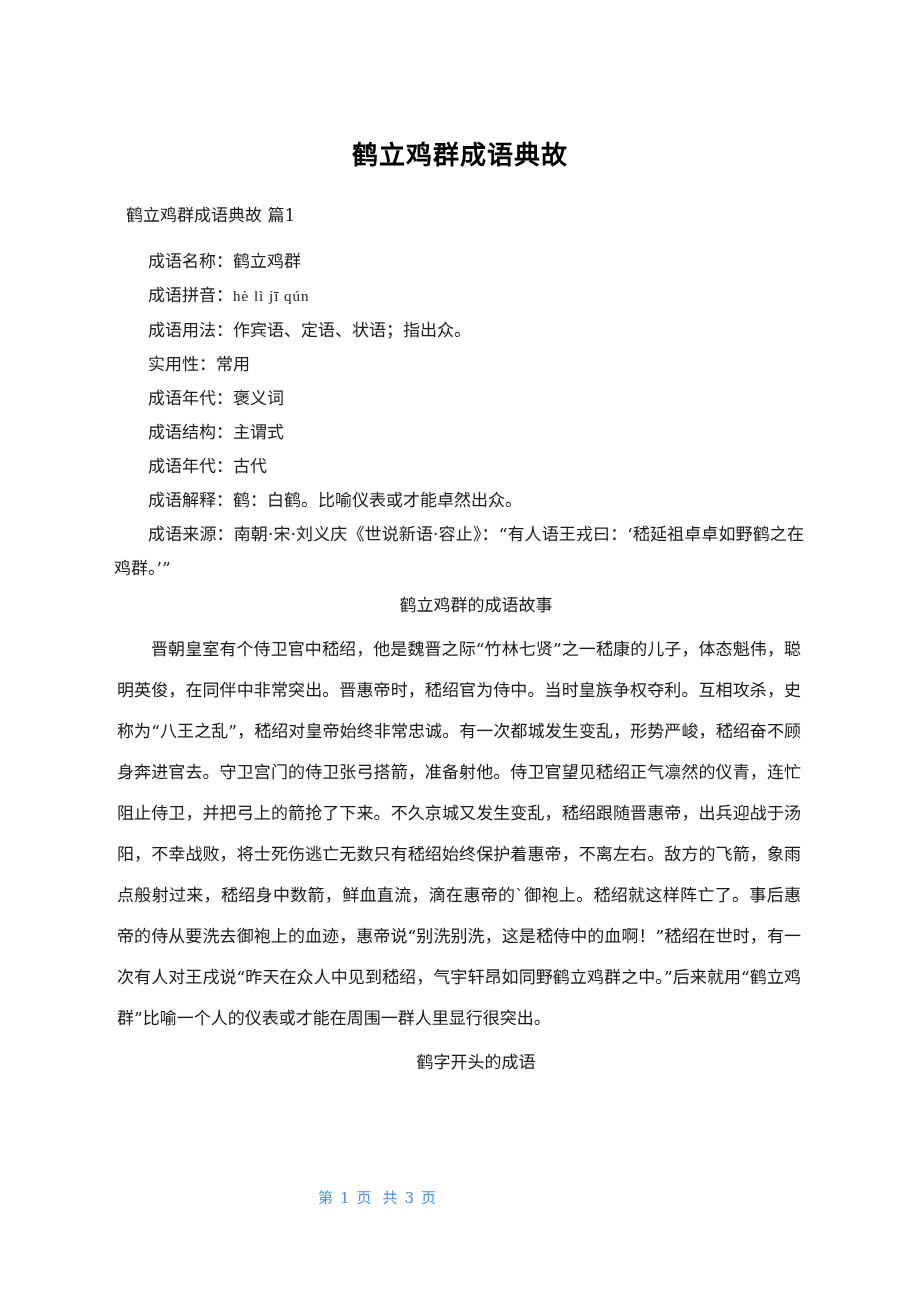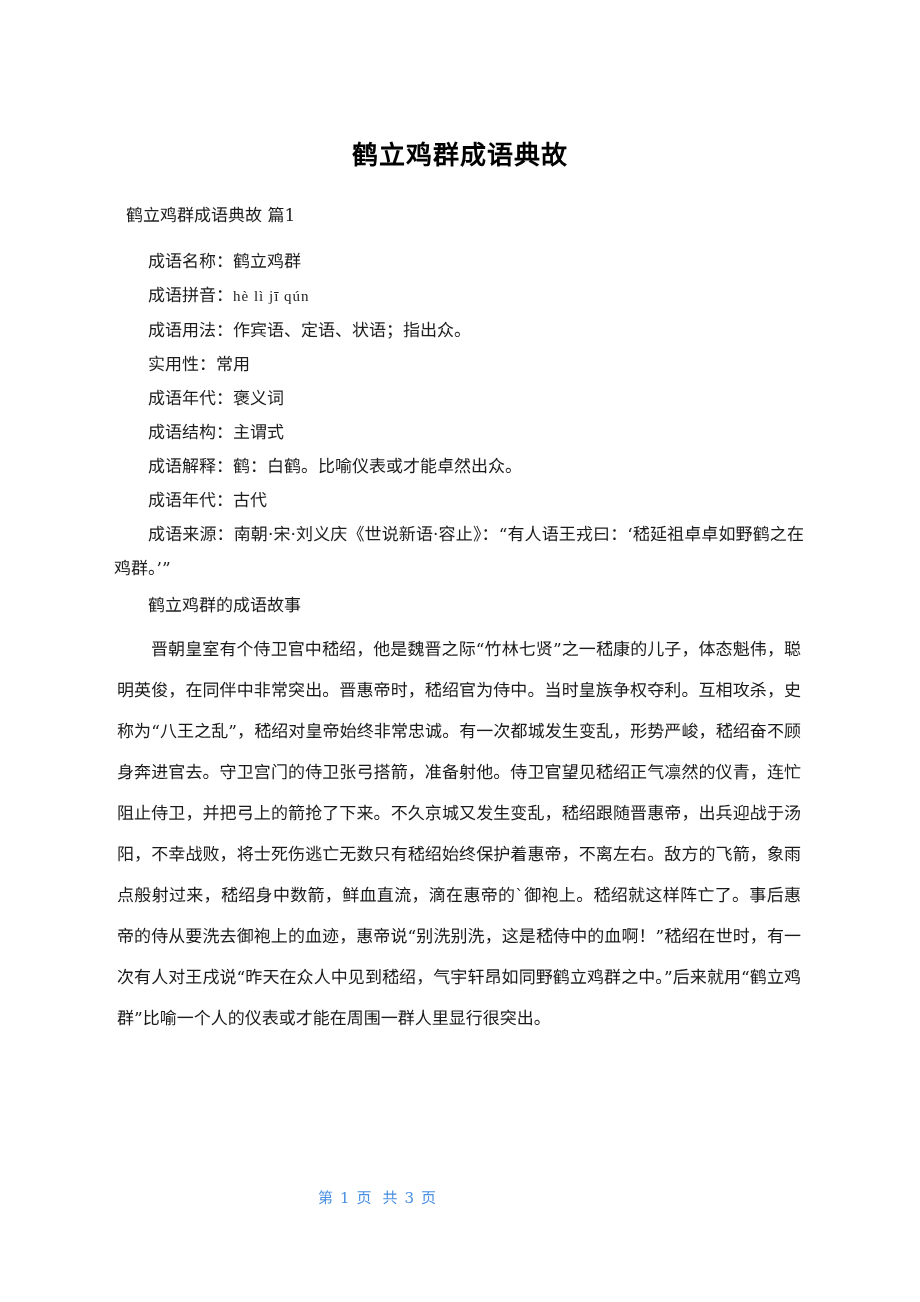--- a/index.html
+++ b/index.html
@@ -85,20 +85,21 @@
     text-align: justify;
     text-justify: inter-ideograph;
     word-break: break-all;
   }
 
   .heading-inline {
     text-indent: 2em;
     margin: 0;
     font-size: 17px;
     line-height: 41px;
+    text-align: center;
   }
 
   .footer {
     position: absolute;
     left: 0;
     top: 1186px;
     width: 757px;
     text-align: center;
     font-size: 15px;
     color: #4a90e2;
@@ -137,36 +138,37 @@
 
     <p class="line lvl1">
       <span>成语年代：</span><span>褒义词</span>
     </p>
 
     <p class="line lvl1">
       <span>成语结构：</span><span>主谓式</span>
     </p>
 
     <p class="line lvl1">
-      <span>成语解释：</span><span>鹤：白鹤。比喻仪表或才能卓然出众。</span>
+      <span>成语年代：</span><span>古代</span>
     </p>
 
     <p class="line lvl1">
-      <span>成语年代：</span><span>古代</span>
+      <span>成语解释：</span><span>鹤：白鹤。比喻仪表或才能卓然出众。</span>
     </p>
 
     <p class="line lvl1">
       <span>成语来源：</span><span>南朝·宋·刘义庆《世说新语·容止》：“有人语王戎曰：‘嵇延祖卓卓如野鹤之在鸡群。’”</span>
     </p>
 
 
     <p class="heading-inline">鹤立鸡群的成语故事</p>
 
     <p class="story">晋朝皇室有个侍卫官中嵇绍，他是魏晋之际“竹林七贤”之一嵇康的儿子，体态魁伟，聪明英俊，在同伴中非常突出。晋惠帝时，嵇绍官为侍中。当时皇族争权夺利。互相攻杀，史称为“八王之乱”，嵇绍对皇帝始终非常忠诚。有一次都城发生变乱，形势严峻，嵇绍奋不顾身奔进官去。守卫宫门的侍卫张弓搭箭，准备射他。侍卫官望见嵇绍正气凛然的仪青，连忙阻止侍卫，并把弓上的箭抢了下来。不久京城又发生变乱，嵇绍跟随晋惠帝，出兵迎战于汤阳，不幸战败，将士死伤逃亡无数只有嵇绍始终保护着惠帝，不离左右。敌方的飞箭，象雨点般射过来，嵇绍身中数箭，鲜血直流，滴在惠帝的`御袍上。嵇绍就这样阵亡了。事后惠帝的侍从要洗去御袍上的血迹，惠帝说“别洗别洗，这是嵇侍中的血啊！”嵇绍在世时，有一次有人对王戌说“昨天在众人中见到嵇绍，气宇轩昂如同野鹤立鸡群之中。”后来就用“鹤立鸡群”比喻一个人的仪表或才能在周围一群人里显行很突出。</p>
 
+    <p class="heading-inline">鹤字开头的成语</p>
 
   </div>
 
   <div class="footer" style="color: rgb(74, 144, 226);">
     <span>第</span><span class="num">1</span><span>页 共</span><span class="num">3</span><span>页</span>
   </div>
 
 </div>
 
 </body></html>

